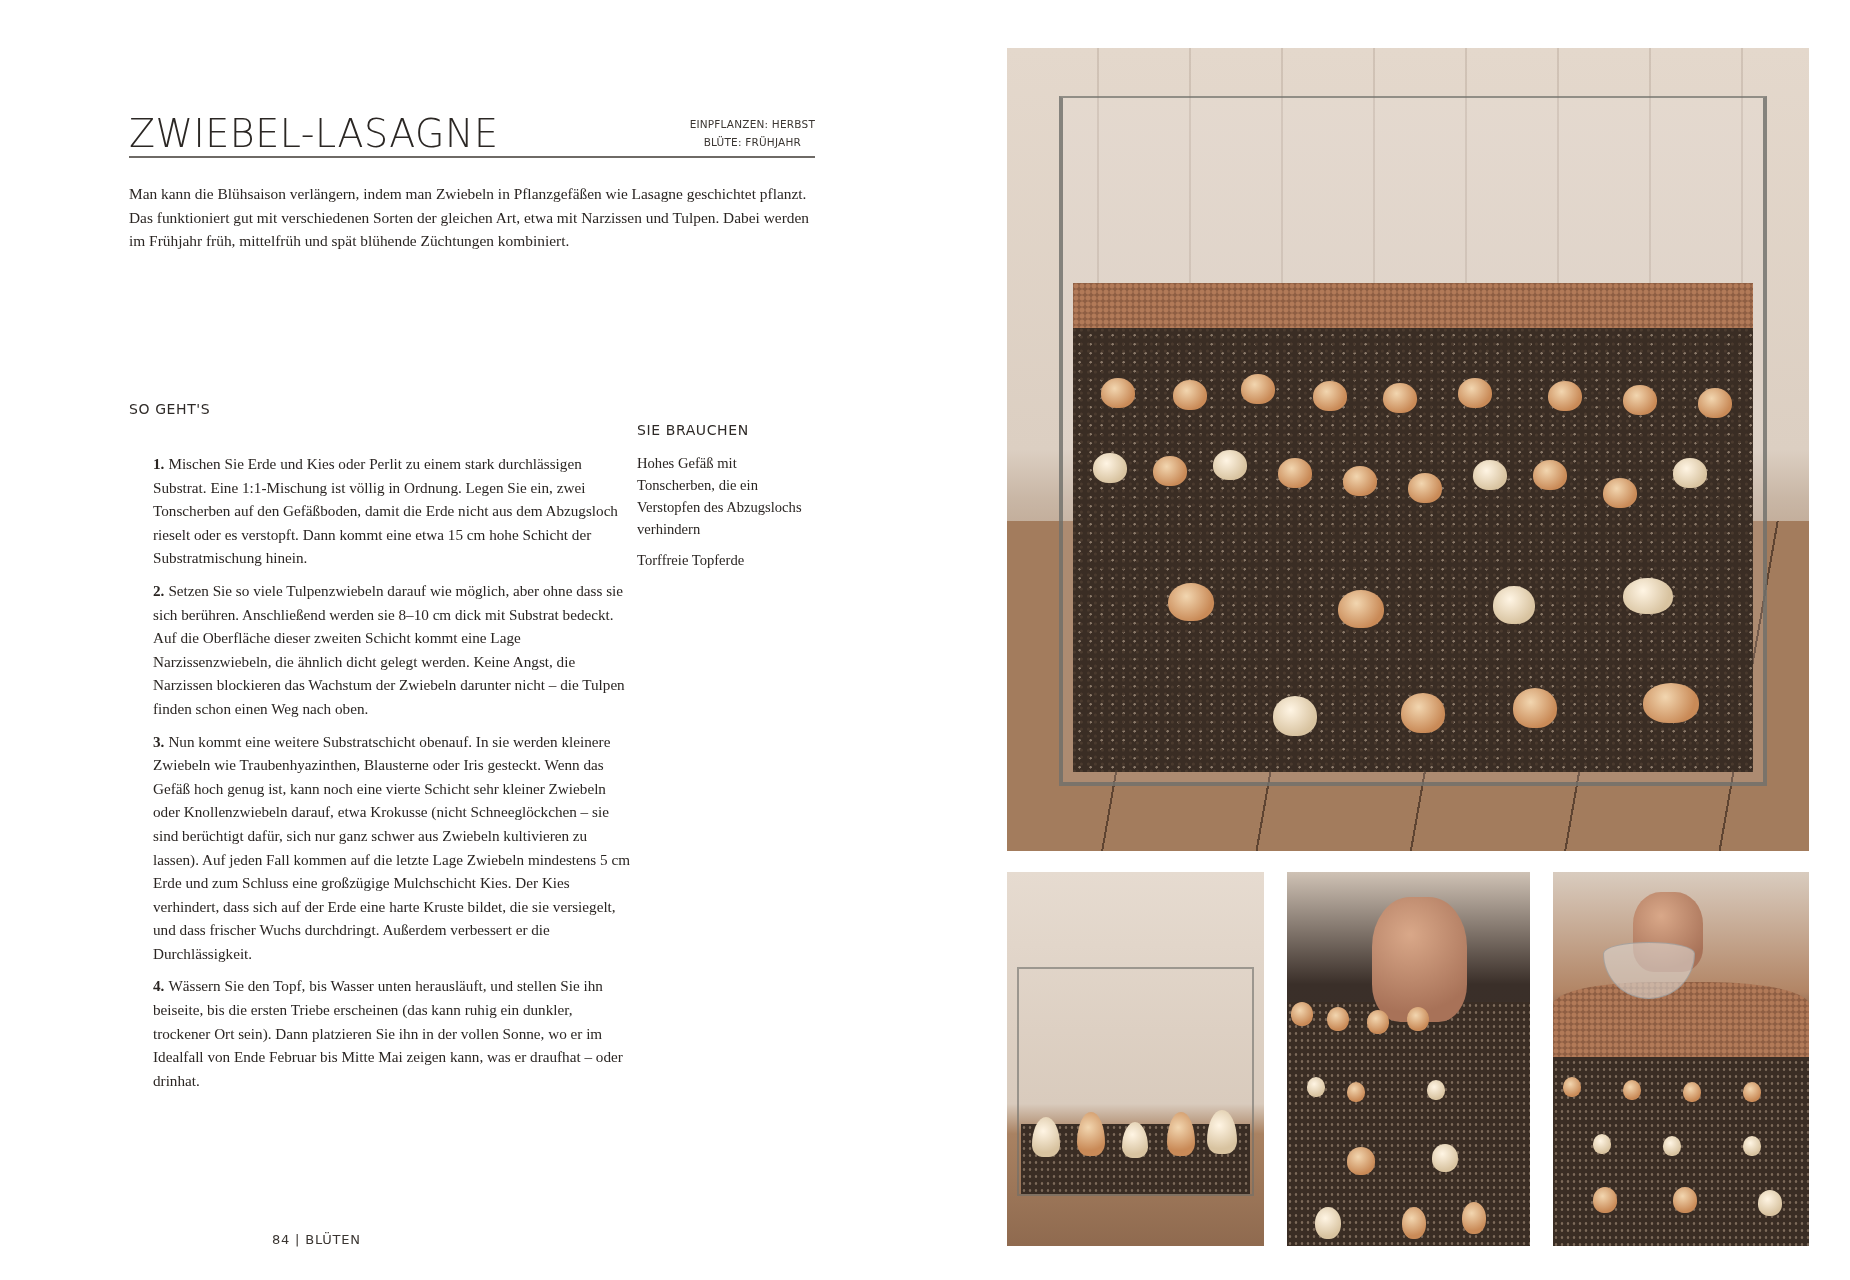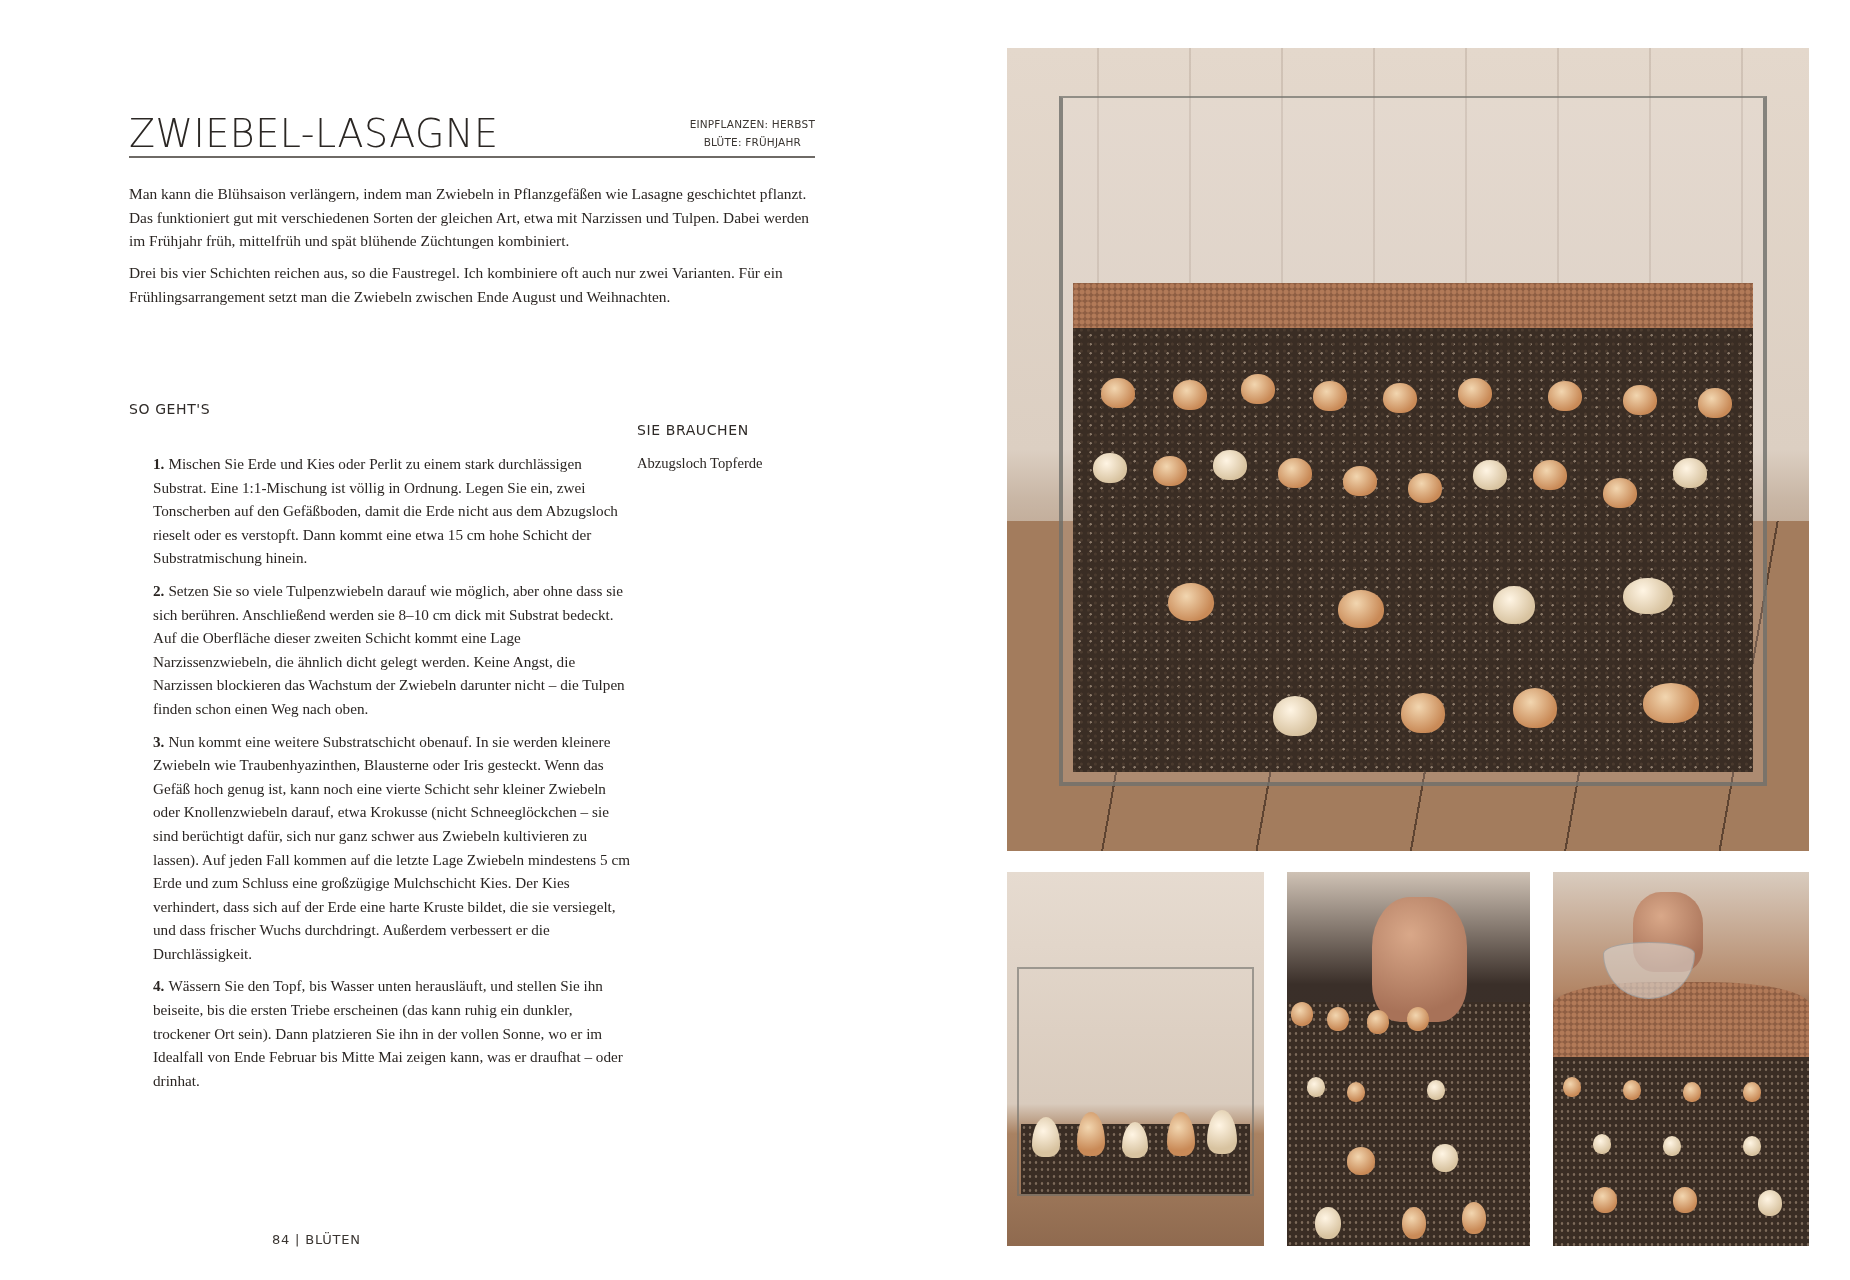--- a/index.html
+++ b/index.html
@@ -57,35 +57,35 @@
   <div class="title-block">
     <h1 class="title">ZWIEBEL-LASAGNE</h1>
     <div class="meta">
       <div>EINPFLANZEN: HERBST</div>
       <div>BLÜTE: FRÜHJAHR</div>
     </div>
   </div>
 
   <div class="intro">
     <p>Man kann die Blühsaison verlängern, indem man Zwiebeln in Pflanzgefäßen wie Lasagne geschichtet pflanzt. Das funktioniert gut mit verschiedenen Sorten der gleichen Art, etwa mit Narzissen und Tulpen. Dabei werden im Frühjahr früh, mittelfrüh und spät blühende Züchtungen kombiniert.</p>
-    <p>Drei bis vier Schichten reichen aus, so die Faustregel. Ich kombiniere oft auch nur zwei Varianten. Für ein Frühlingsarrangement setzt man die Zwiebeln zwischen Ende August und Weihnachten.</p>
   </div>
 
   <h2 class="howto-h">SO GEHT'S</h2>
   <h2 class="needs-h">SIE BRAUCHEN</h2>
 
   <div class="steps">
     <p><span class="num">1.</span><span>Mischen Sie Erde und Kies oder Perlit zu einem stark durchlässigen Substrat. Eine 1:1-Mischung ist völlig in Ordnung. Legen Sie ein, zwei Tonscherben auf den Gefäßboden, damit die Erde nicht aus dem Abzugsloch rieselt oder es verstopft. Dann kommt eine etwa 15 cm hohe Schicht der Substratmischung hinein.</span></p>
     <p><span class="num">2.</span><span>Setzen Sie so viele Tulpenzwiebeln darauf wie möglich, aber ohne dass sie sich berühren. Anschließend werden sie 8–10 cm dick mit Substrat bedeckt. Auf die Oberfläche dieser zweiten Schicht kommt eine Lage Narzissenzwiebeln, die ähnlich dicht gelegt werden. Keine Angst, die Narzissen blockieren das Wachstum der Zwiebeln darunter nicht – die Tulpen finden schon einen Weg nach oben.</span></p>
     <p><span class="num">3.</span><span>Nun kommt eine weitere Substratschicht obenauf. In sie werden kleinere Zwiebeln wie Traubenhyazinthen, Blausterne oder Iris gesteckt. Wenn das Gefäß hoch genug ist, kann noch eine vierte Schicht sehr kleiner Zwiebeln oder Knollenzwiebeln darauf, etwa Krokusse (nicht Schneeglöckchen – sie sind berüchtigt dafür, sich nur ganz schwer aus Zwiebeln kultivieren zu lassen). Auf jeden Fall kommen auf die letzte Lage Zwiebeln mindestens 5 cm Erde und zum Schluss eine großzügige Mulchschicht Kies. Der Kies verhindert, dass sich auf der Erde eine harte Kruste bildet, die sie versiegelt, und dass frischer Wuchs durchdringt. Außerdem verbessert er die Durchlässigkeit.</span></p>
     <p><span class="num">4.</span><span>Wässern Sie den Topf, bis Wasser unten herausläuft, und stellen Sie ihn beiseite, bis die ersten Triebe erscheinen (das kann ruhig ein dunkler, trockener Ort sein). Dann platzieren Sie ihn in der vollen Sonne, wo er im Idealfall von Ende Februar bis Mitte Mai zeigen kann, was er draufhat – oder drinhat.</span></p>
   </div>
 
   <div class="needs">
-    <p>Abzugsloch Topferde</p>
+    <p>Hohes Gefäß mit Tonscherben, die ein Verstopfen des Abzugslochs verhindern</p>
+    <p>Torffreie Topferde</p>
   </div>
 
   <div class="folio">84 | BLÜTEN</div>
 </div>
 
 <div class="photo main-photo">
   <div class="wall-stripes"></div>
   <div class="floor"></div>
   <div class="tank">
     <div class="soil"></div>

